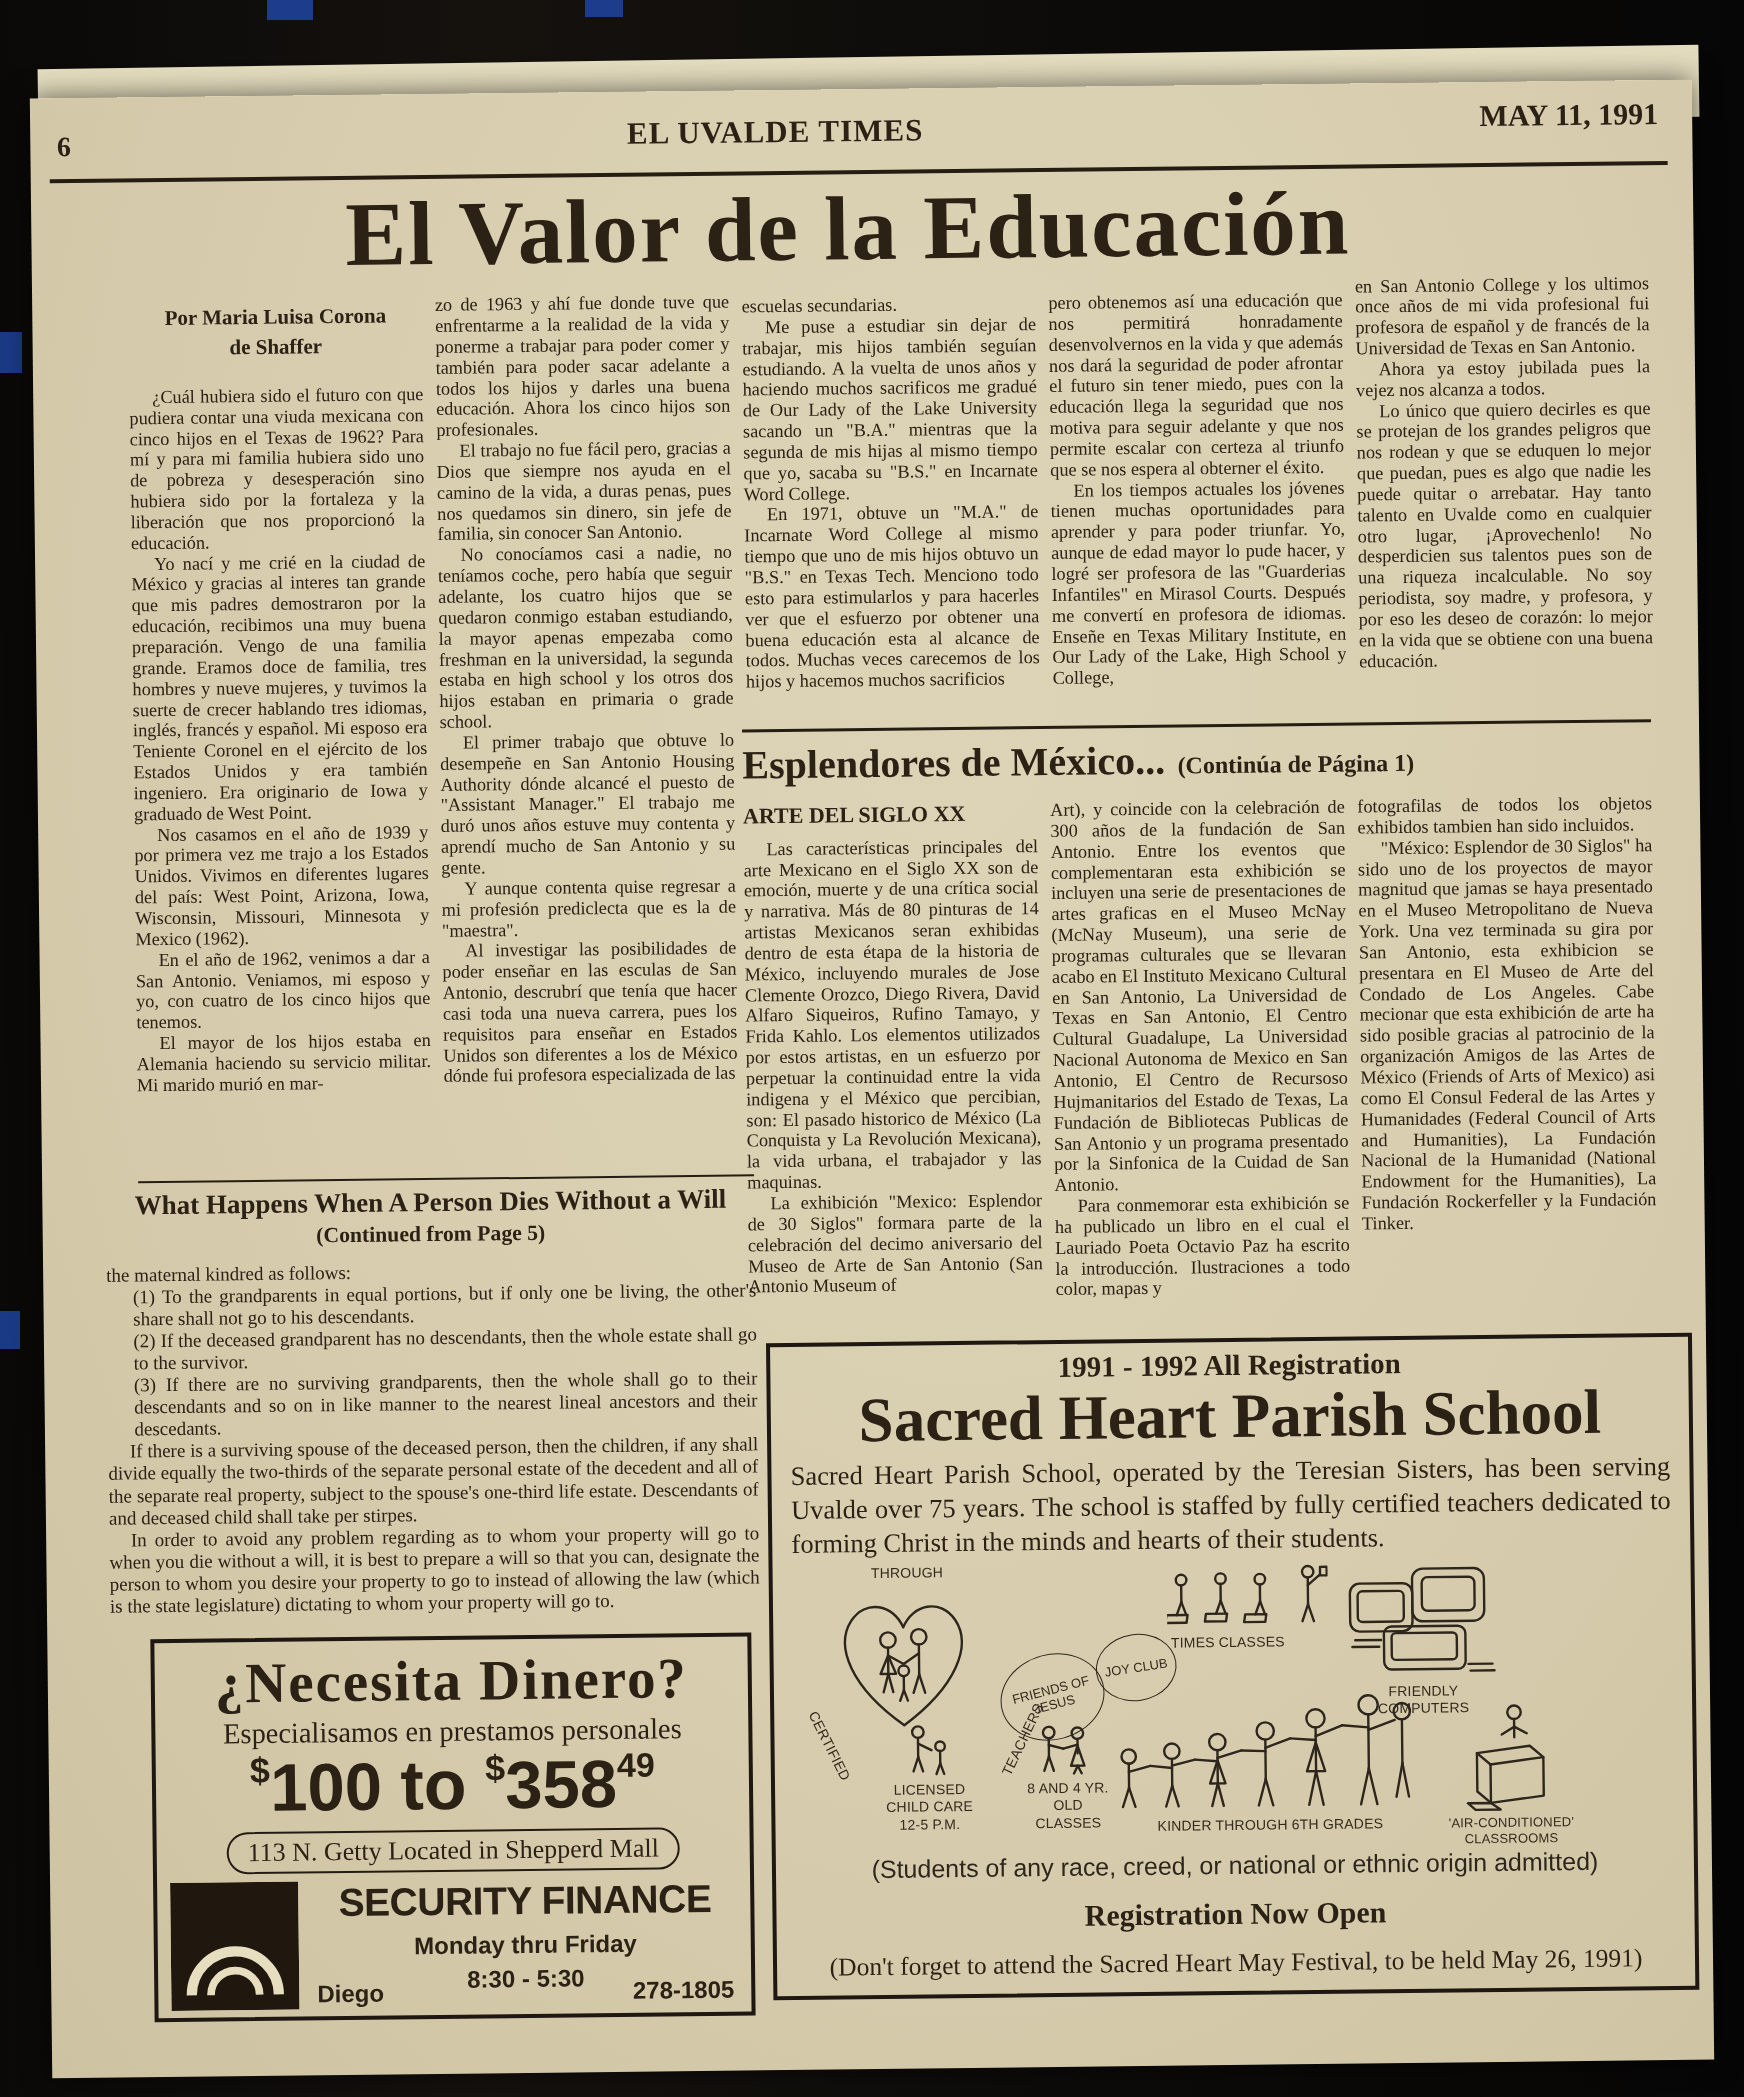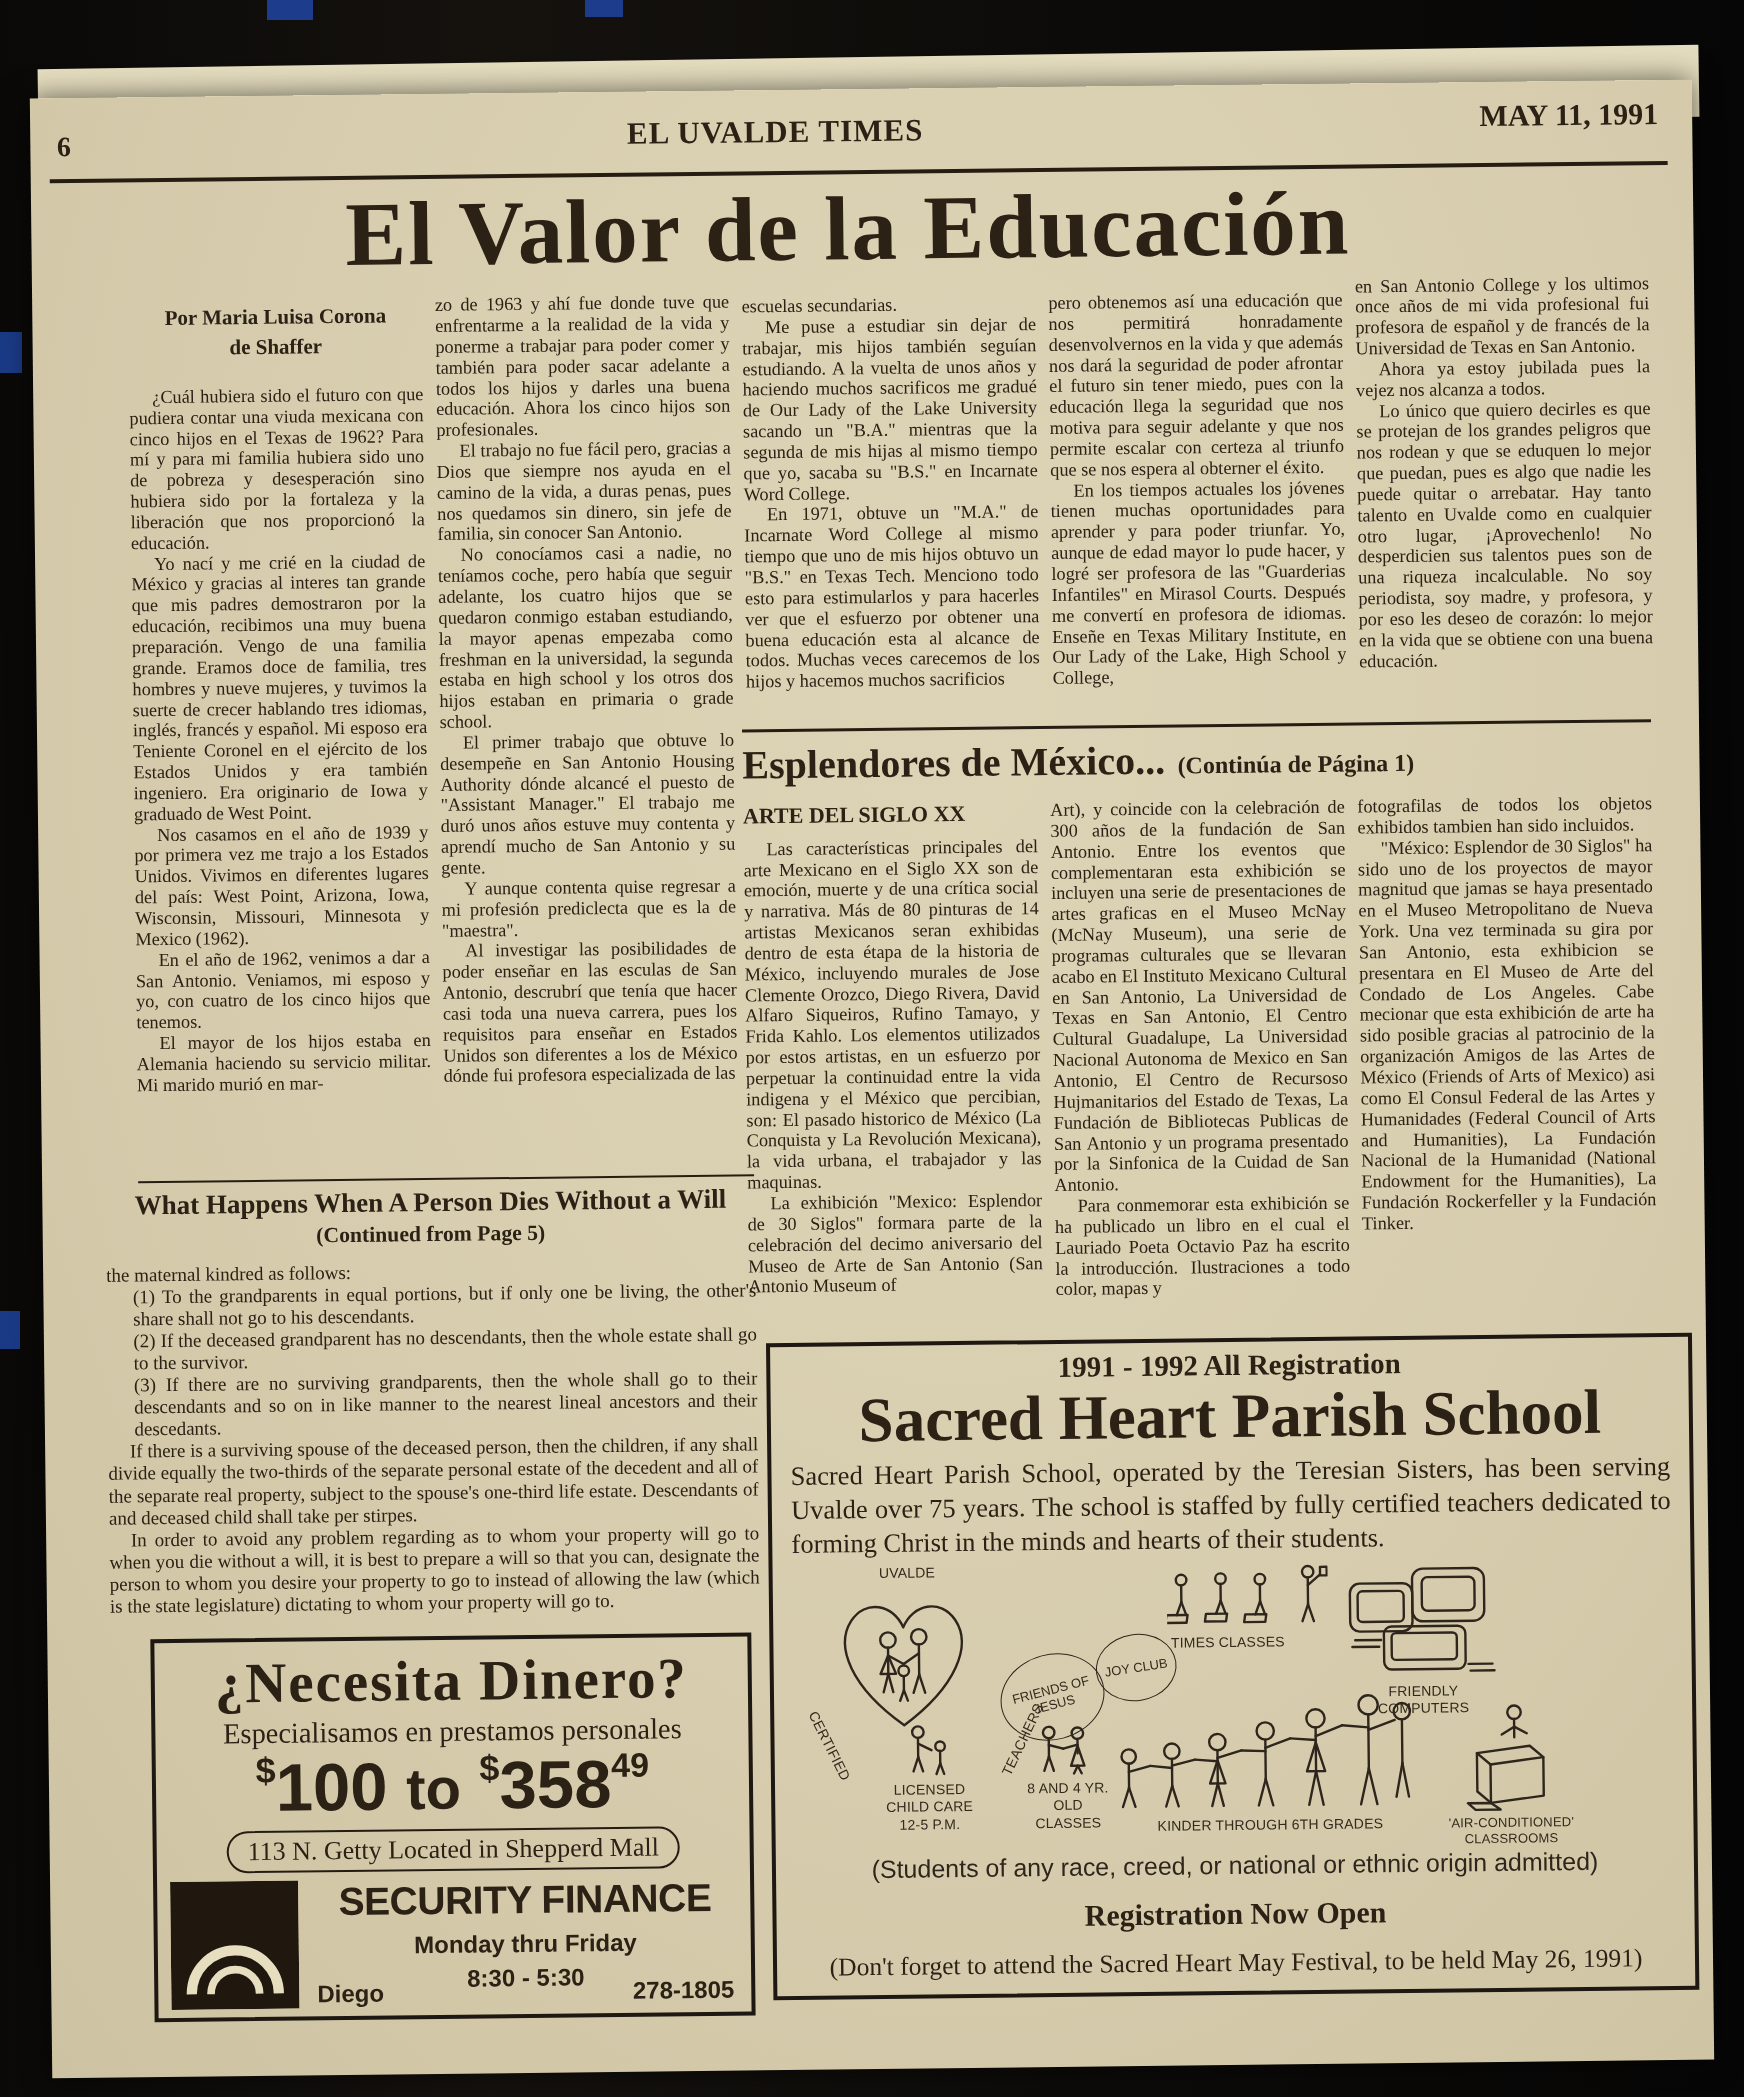--- a/index.html
+++ b/index.html
@@ -60,21 +60,21 @@
   .will-body .item{margin-left:26.5px;}
   .will-body .ind{text-indent:21.7px;}
   
   .sec-ad{position:absolute;left:103px;top:1542px;width:601px;height:383px;border:4.8px solid #1f1711;
     box-sizing:border-box;padding:7.7px 12.5px;text-align:center;}
   .sec-head{font-size:57px;font-weight:bold;letter-spacing:1.9px;}
   .sec-sub{font-size:29px;margin-top:1.9px;transform:scaleX(.98);}
   .sec-amount{font-family:"Liberation Sans","DejaVu Sans",sans-serif;font-weight:bold;font-size:67px;margin-top:2.9px;line-height:1;}
   .sec-amount .dollar{font-size:36px;vertical-align:28px;}
   .sec-amount sup{font-size:34px;vertical-align:30px;}
-  .sec-amount .toword{font-size:58px;}
+  .sec-amount .toword{font-size:70px;}
   .sec-pill{margin:9.6px auto 0;border:2.4px solid #241c12;border-radius:34px;padding:3.8px 19px;
     font-size:26px;width:fit-content;}
   .sec-bottom{display:flex;gap:14.4px;margin-top:8.7px;align-items:flex-start;text-align:center;}
   .sec-logo{width:128px;height:128px;flex:0 0 auto;}
   .sec-right{flex:1;font-family:"Liberation Sans","DejaVu Sans",sans-serif;font-weight:bold;}
   .sec-company{font-size:39px;letter-spacing:-0.5px;white-space:nowrap;}
   .sec-days{font-size:24px;margin-top:7.7px;}
   .sec-hours{font-size:24px;margin-top:5.8px;}
   .sec-cityrow{position:absolute;left:159px;right:17px;bottom:7.7px;display:flex;justify-content:space-between;
     font-family:"Liberation Sans","DejaVu Sans",sans-serif;font-weight:bold;font-size:24px;}
@@ -224,21 +224,21 @@
     </div>
   </section>
 
   <section class="sh-ad">
     <div class="sh-kicker">1991 - 1992 All Registration</div>
     <div class="sh-headline">Sacred Heart Parish School</div>
     <div class="sh-body">Sacred Heart Parish School, operated by the Teresian Sisters, has been serving Uvalde over 75 years. The school is staffed by fully certified teachers dedicated to forming Christ in the minds and hearts of their students.</div>
 
     <div class="sh-illus">
 
-      <div class="ill-label" style="left:72px;top:0;width:96px;">UVALDE</div>
+      <div class="ill-label" style="left:72px;top:0;width:96px;">THROUGH</div>
       <svg class="ill illus" style="left:34px;top:16.4px;" width="164" height="159" viewBox="0 0 340 320">
         <path d="M170 295 C60 215 28 130 62 78 C92 32 150 44 170 92 C190 44 248 32 278 78 C312 130 280 215 170 295 Z" stroke-width="6"></path>
         <circle cx="138" cy="118" r="16"></circle>
           <line x1="138" y1="134" x2="138" y2="188"></line>
         <path d="M122 188 L138 150 L154 188 Z"></path>
         <line x1="138" y1="188" x2="128" y2="226"></line>
           <line x1="138" y1="188" x2="148" y2="226"></line>
         <circle cx="202" cy="112" r="16"></circle>
           <line x1="202" y1="128" x2="202" y2="190"></line>
         <line x1="202" y1="190" x2="190" y2="228"></line>

